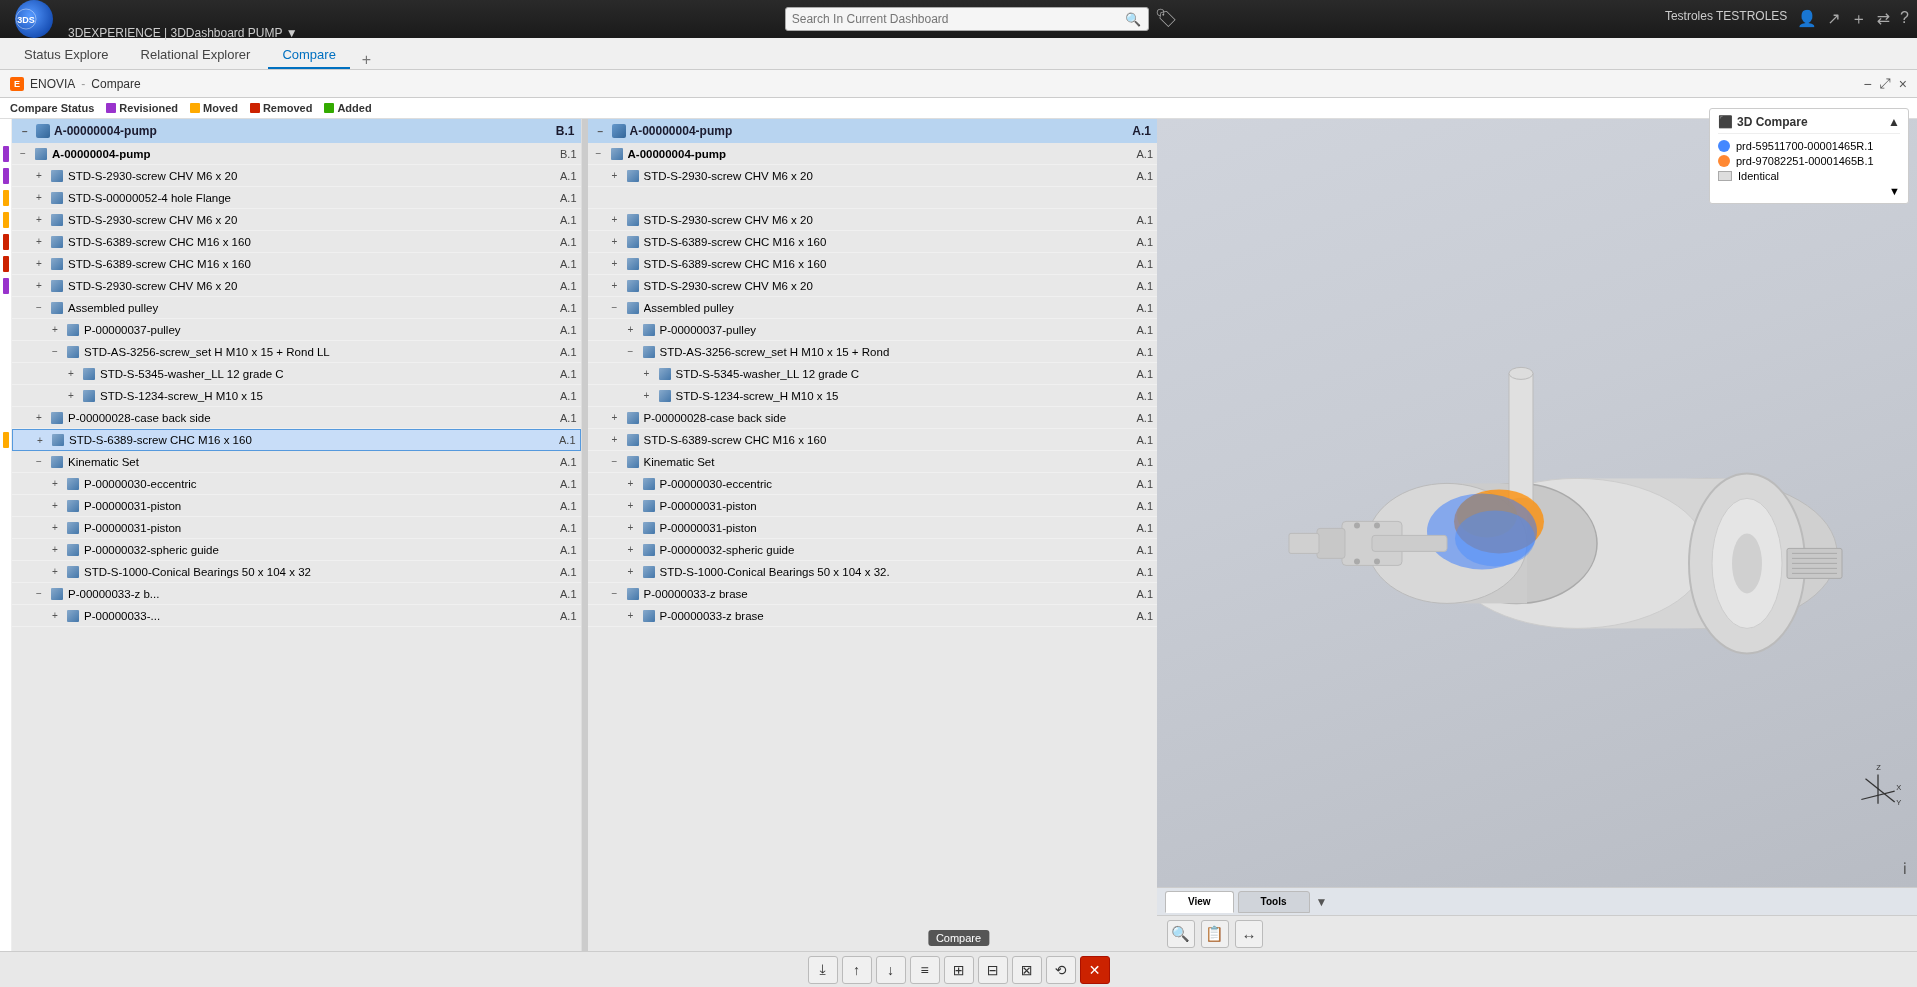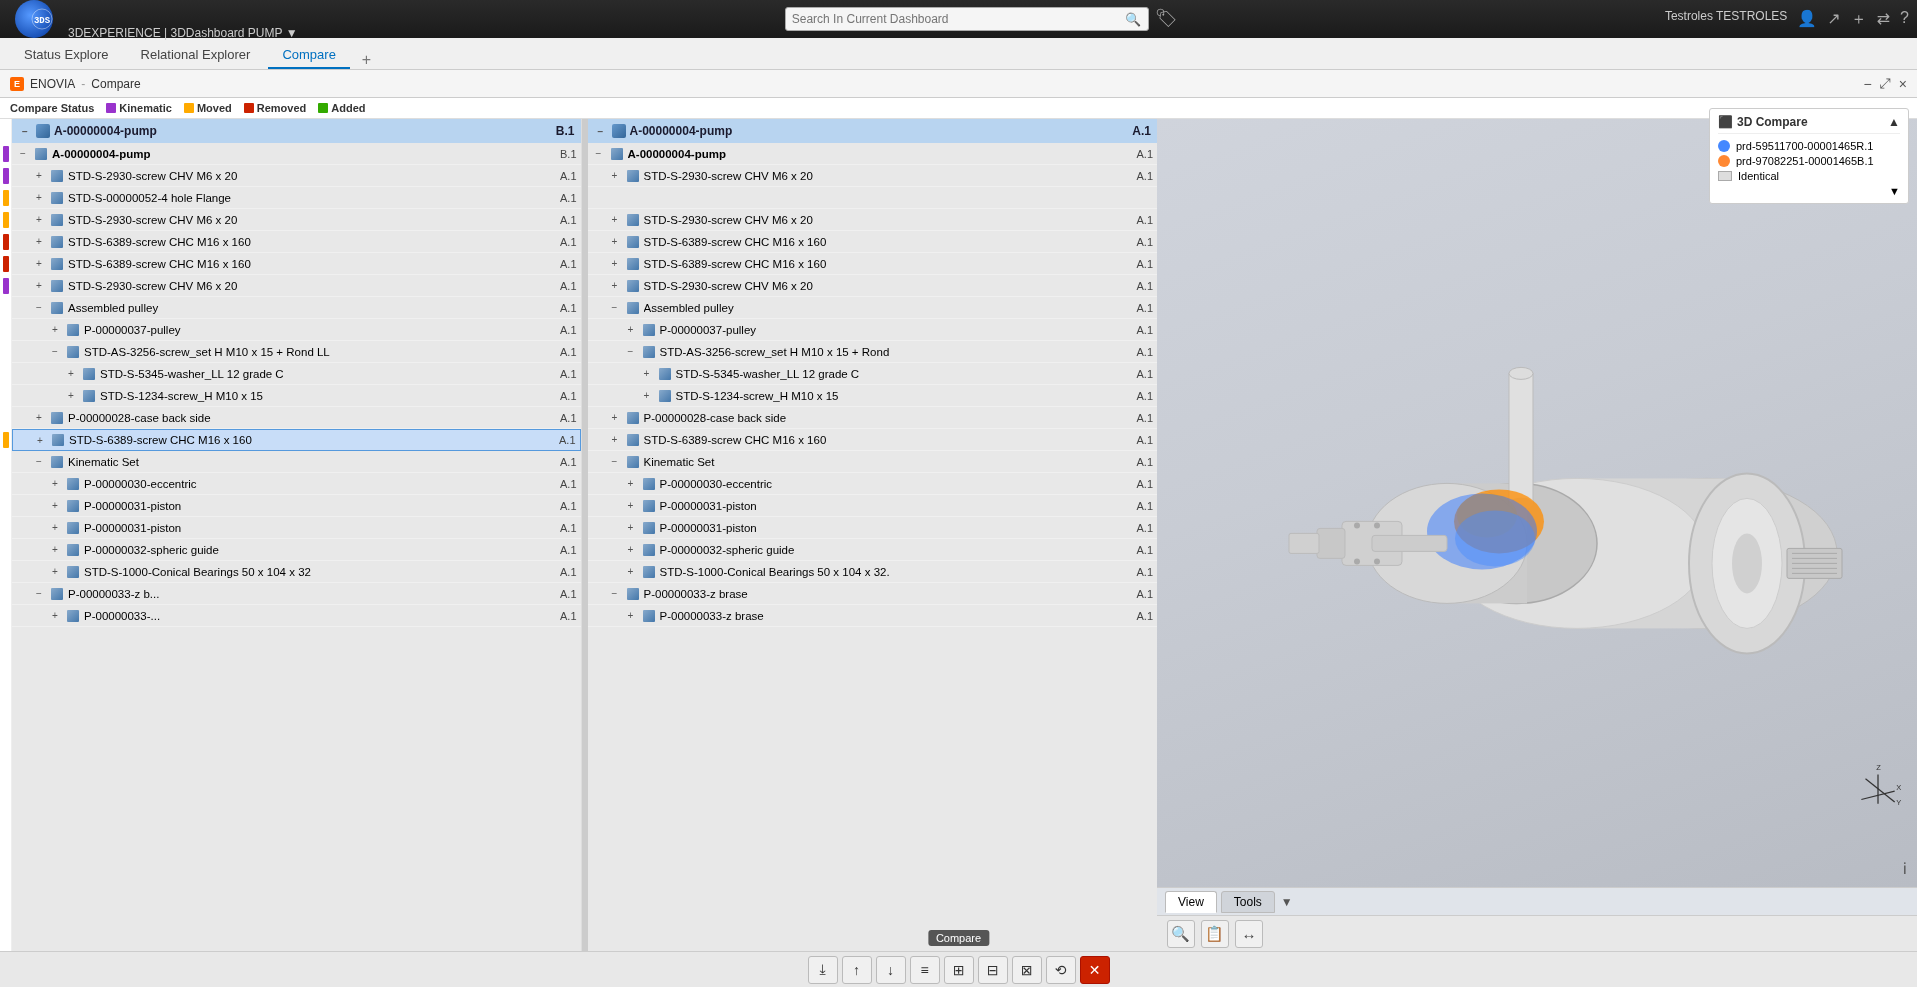--- a/index.html
+++ b/index.html
@@ -22,25 +22,24 @@
       justify-content: center;
       flex-shrink: 0;
     }
     #app-logo-circle {
       width: 38px;
       height: 38px;
       background: radial-gradient(circle at 40% 40%, #5599ff, #003399);
       border-radius: 50%;
       display: flex;
       align-items: center;
-      justify-content: flex-end;
+      justify-content: flex-start;
       color: white;
       font-size: 9px;
       font-weight: bold;
-      font-family: Liberation Mono, monospace;
     }
     #app-title {
       color: #ccc;
       font-size: 12px;
       white-space: nowrap;
       flex-shrink: 0;
       margin-top: 28px;
     }
     #search-bar {
       flex: 1;
@@ -333,28 +332,29 @@
       height: 28px;
       background: #e0e4ea;
       border-top: 1px solid #ccc;
       display: flex;
       align-items: center;
       padding: 0 8px;
       gap: 4px;
     }
     .vt-tab {
       height: 22px;
-      padding: 0 12px;
+      padding: 0 22px;
       background: #d0d4da;
       border: 1px solid #bbb;
       border-radius: 3px 3px 0 0;
-      font-size: 12px;
+      font-size: 10px;
       cursor: pointer;
       display: flex;
       align-items: center;
+      font-weight: bold;
     }
     .vt-tab.active {
       background: white;
       border-bottom-color: white;
     }
     .vt-expand { color: #555; font-size: 12px; cursor: pointer; margin-left: 2px; }
 
     
     #bottom-toolbar {
       height: 36px;
@@ -529,21 +529,21 @@
       <span class="panel-ctrl">−</span>
       <span class="panel-ctrl">⤢</span>
       <span class="panel-ctrl">×</span>
     </div>
   </div>
 
   <div id="compare-status-bar">
     <span>Compare Status</span>
     <div class="status-badge">
       <div class="status-dot" style="background:#9933cc;"></div>
-      <span>Kinematic</span>
+      <span>Revisioned</span>
     </div>
     <div class="status-badge">
       <div class="status-dot" style="background:#ffaa00;"></div>
       <span>Moved</span>
     </div>
     <div class="status-badge">
       <div class="status-dot" style="background:#cc2200;"></div>
       <span>Removed</span>
     </div>
     <div class="status-badge">

